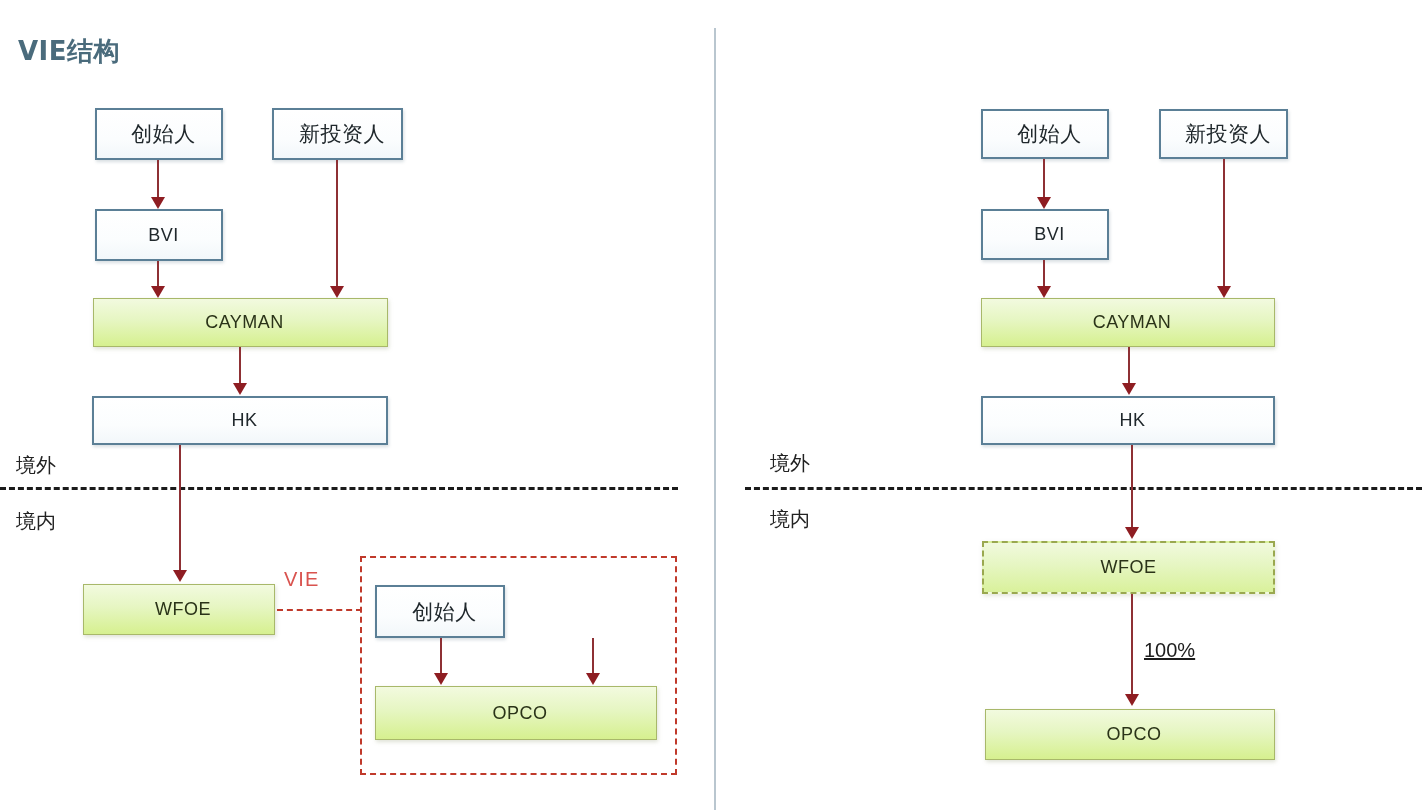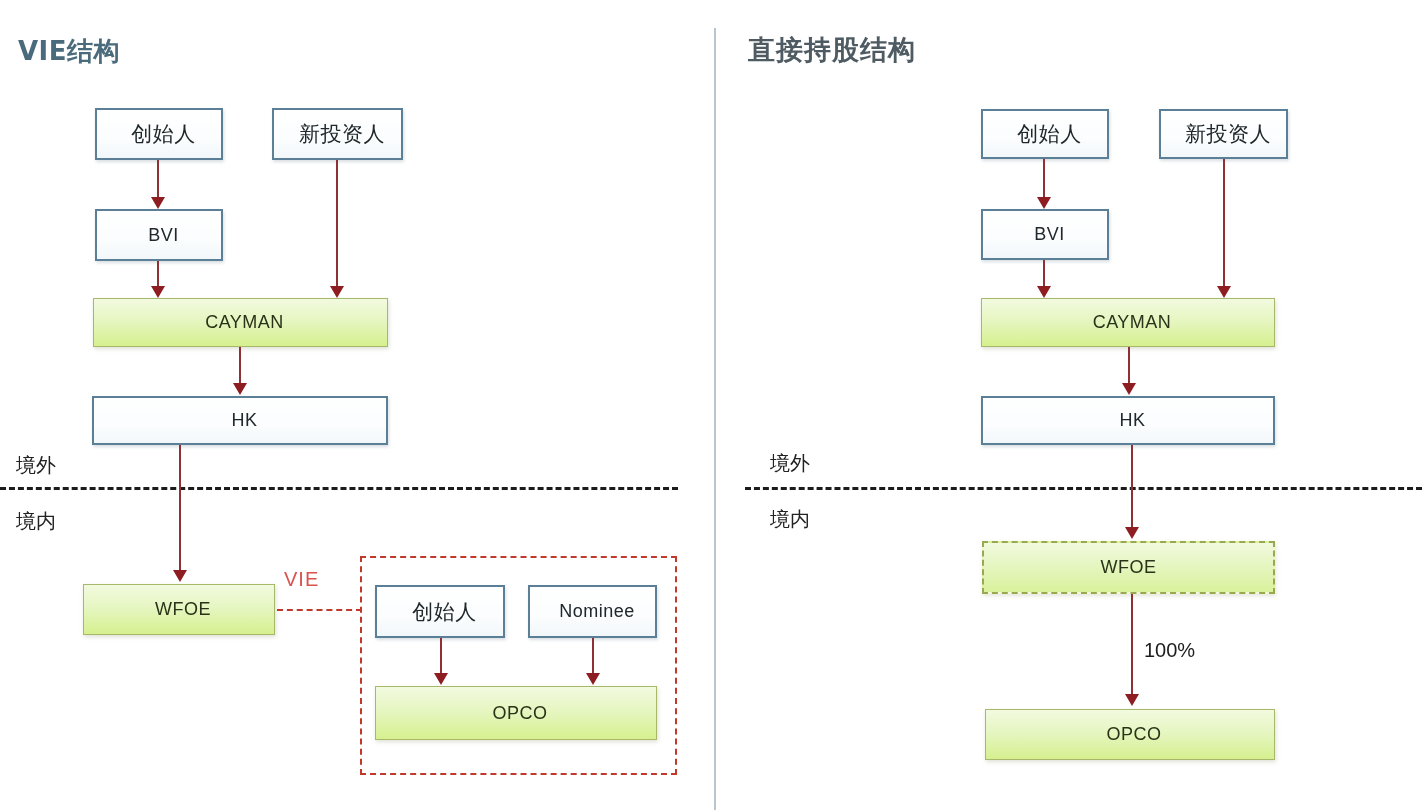--- a/index.html
+++ b/index.html
@@ -100,21 +100,20 @@
     position:absolute;font-size:20px;color:#1d1d1d;
   }
 </style>
 </head>
 <body>
 
 <div id="canvas">
 
   <div class="title-left cjk" style="font-size:26px;">VIE结构</div>
 
-  <div class="title-right">直接持股结构</div>
 
   <div class="divider"></div>
 
   <div class="box box-blue cjk" style="left:95px;top:108px;width:128px;height:52px;">
     <span>创始人</span>
   </div>
 
   <div class="box box-blue cjk" style="left:272px;top:108px;width:131px;height:52px;">
     <span>新投资人</span>
   </div>
@@ -137,23 +136,20 @@
 
   <div class="vie-box" style="left:360px;top:556px;width:317px;height:219px;"></div>
 
   <div class="vie-link" style="left:277px;top:609px;width:85px;"></div>
   <div class="vie-label" style="left:284px;top:568px;">VIE</div>
 
   <div class="box box-blue cjk" style="left:375px;top:585px;width:130px;height:53px;">
     <span>创始人</span>
   </div>
 
-  <div class="box box-blue" style="left:528px;top:585px;width:129px;height:53px;">
-    <span>Nominee</span>
-  </div>
 
   <div class="box box-green" style="left:375px;top:686px;width:282px;height:54px;">
     <span>OPCO</span>
   </div>
 
   <div class="region-sep" style="left:0px;top:487px;width:678px;"></div>
   <div class="region-label cjk" style="left:16px;top:452px;">境外</div>
   <div class="region-label cjk" style="left:16px;top:508px;">境内</div>
 
   <div class="vline" style="left:157px;top:160px;height:39px;"></div>
@@ -219,15 +215,15 @@
   <div class="arrowhead" style="left:1037px;top:286px;"></div>
 
   <div class="vline" style="left:1128px;top:347px;height:38px;"></div>
   <div class="arrowhead" style="left:1122px;top:383px;"></div>
 
   <div class="vline" style="left:1131px;top:445px;height:84px;"></div>
   <div class="arrowhead" style="left:1125px;top:527px;"></div>
 
   <div class="vline" style="left:1131px;top:594px;height:101px;"></div>
   <div class="arrowhead" style="left:1125px;top:694px;"></div>
-  <div class="pct-label" style="left:1144px;top:639px;">100%</div>
+  <div class="pct-label" style="left:1144px;top:639px;text-decoration:underline;">100%</div>
 
 </div>
 
 </body></html>

